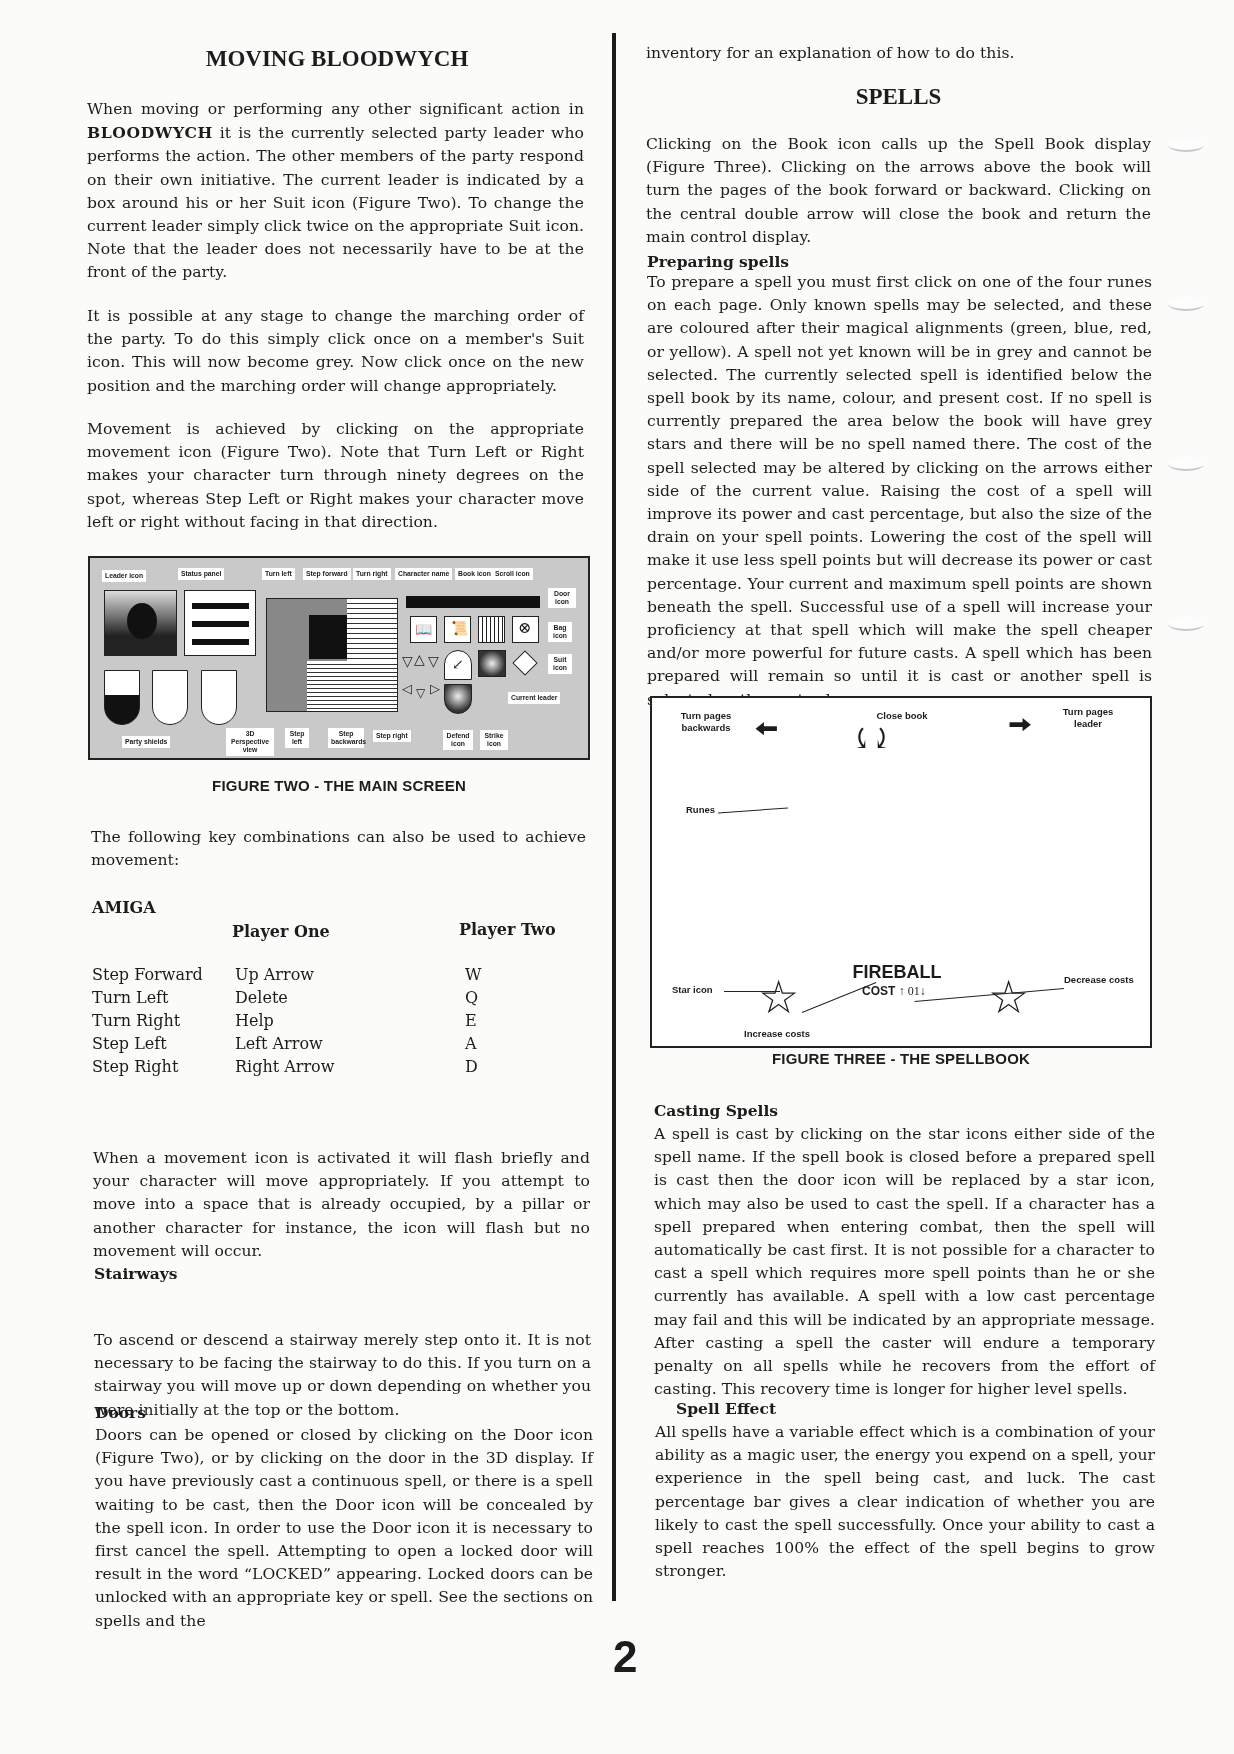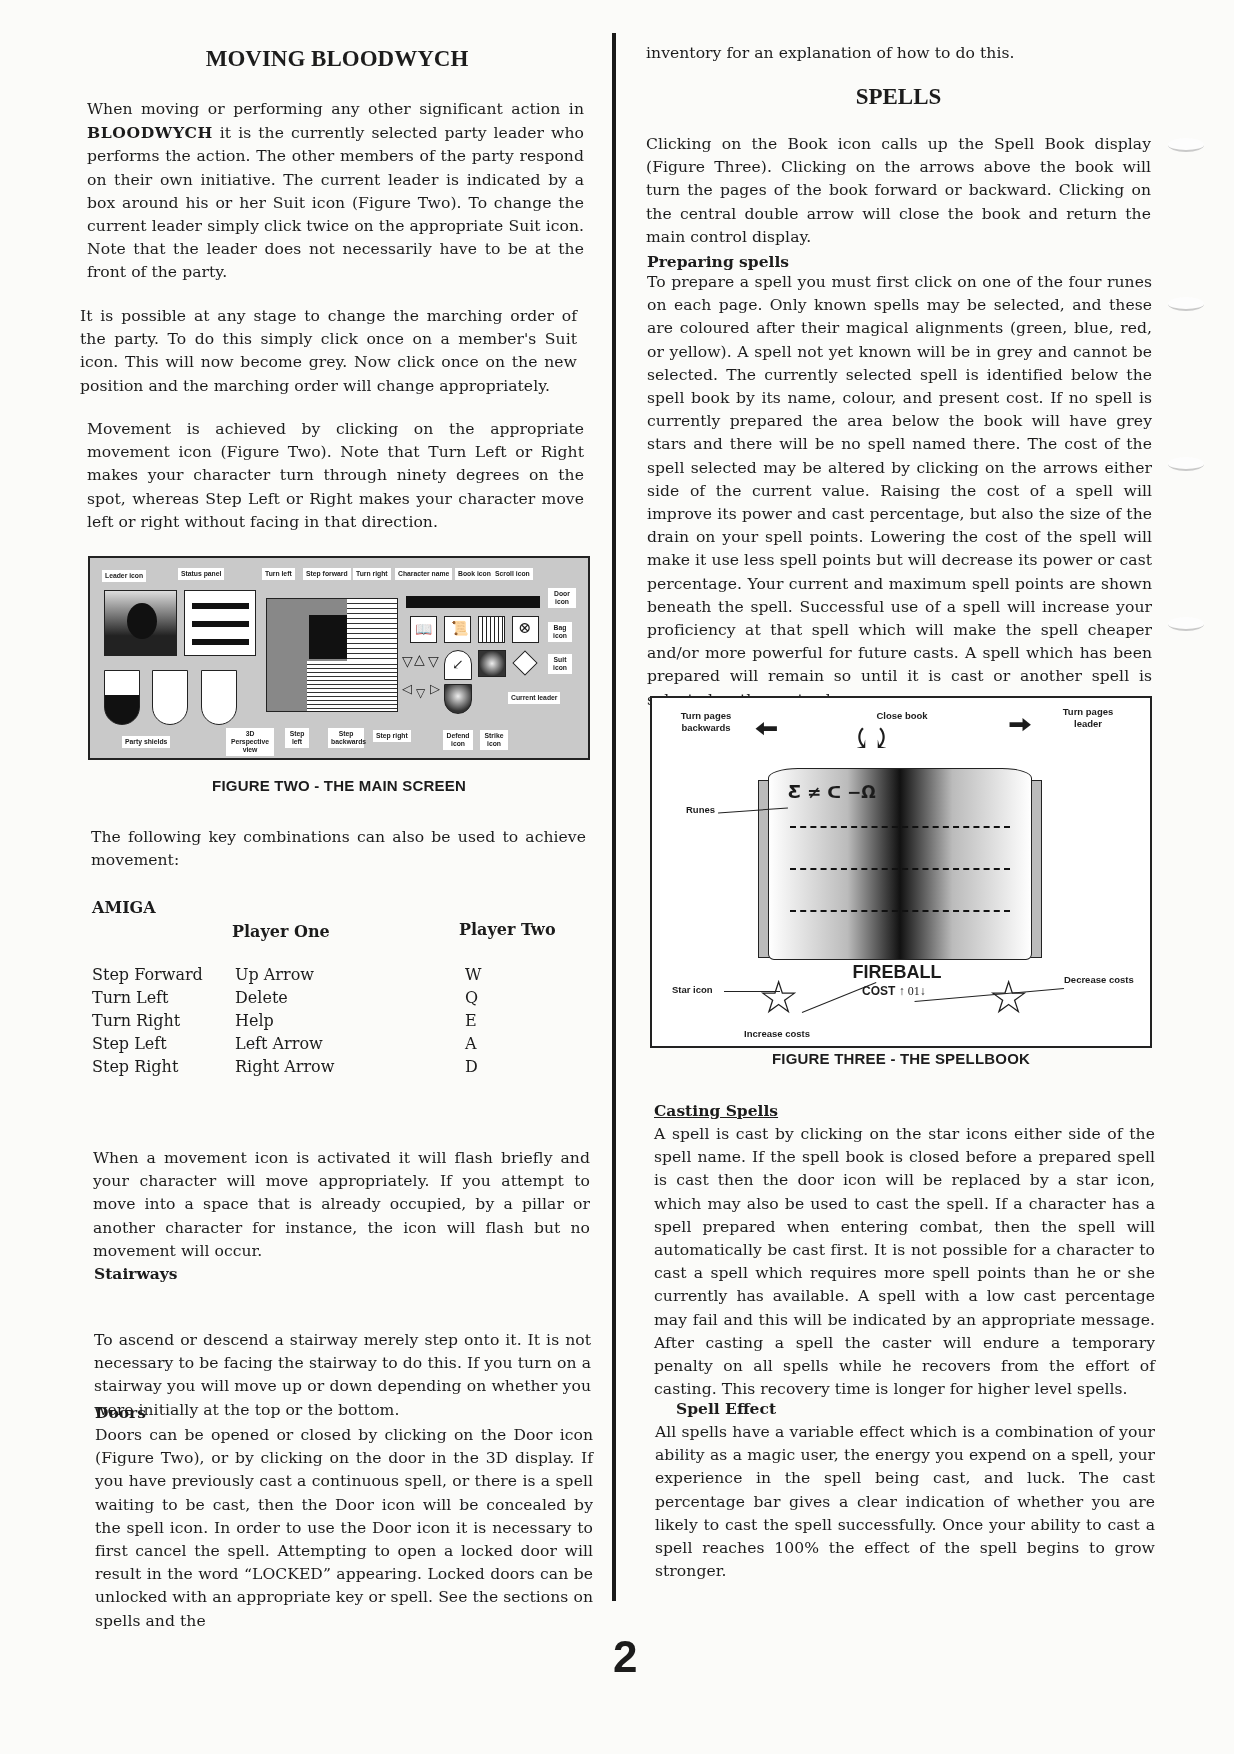--- a/index.html
+++ b/index.html
@@ -50,21 +50,21 @@
 </style>
 </head>
 <body>
 
 <div class="h1" style="left:87px; top:46px; width:500px;">MOVING BLOODWYCH</div>
 
 <div class="p" style="left:87px; top:98px; width:497px;">
   <span>When moving or performing any other significant action in </span><span class="b">BLOODWYCH</span><span> it is the currently selected party leader who performs the action. The other members of the party respond on their own initiative. The current leader is indicated by a box around his or her Suit icon (Figure Two). To change the current leader simply click twice on the appropriate Suit icon. Note that the leader does not necessarily have to be at the front of the party.</span>
 </div>
 
-<div class="p" style="left:80px; top:305px; width:497px;">It is possible at any stage to change the marching order of the party. To do this simply click once on a member's Suit icon. This will now become grey. Now click once on the new position and the marching order will change appropriately.</div>
+<div class="p" style="left:87px; top:305px; width:497px;">It is possible at any stage to change the marching order of the party. To do this simply click once on a member's Suit icon. This will now become grey. Now click once on the new position and the marching order will change appropriately.</div>
 
 <div class="p" style="left:87px; top:418px; width:497px;">Movement is achieved by clicking on the appropriate movement icon (Figure Two). Note that Turn Left or Right makes your character turn through ninety degrees on the spot, whereas Step Left or Right makes your character move left or right without facing in that direction.</div>
 
 <div class="fig2">
 
   <div class="lbl" style="left:12px; top:12px;">Leader icon</div>
   <div class="lbl" style="left:88px; top:10px;">Status panel</div>
   <div class="lbl" style="left:172px; top:10px;">Turn left</div>
   <div class="lbl" style="left:213px; top:10px;">Step forward</div>
   <div class="lbl" style="left:263px; top:10px;">Turn right</div>
@@ -185,49 +185,40 @@
 <div class="p" style="left:647px; top:271px; width:505px;">To prepare a spell you must first click on one of the four runes on each page. Only known spells may be selected, and these are coloured after their magical alignments (green, blue, red, or yellow). A spell not yet known will be in grey and cannot be selected. The currently selected spell is identified below the spell book by its name, colour, and present cost. If no spell is currently prepared the area below the book will have grey stars and there will be no spell named there. The cost of the spell selected may be altered by clicking on the arrows either side of the current value. Raising the cost of a spell will improve its power and cast percentage, but also the size of the drain on your spell points. Lowering the cost of the spell will make it use less spell points but will decrease its power or cast percentage. Your current and maximum spell points are shown beneath the spell. Successful use of a spell will increase your proficiency at that spell which will make the spell cheaper and/or more powerful for future casts. A spell which has been prepared will remain so until it is cast or another spell is selected or the party sleeps.</div>
 
 <div class="fig3">
   <div class="f3lbl" style="left:24px; top:12px; width:60px;">Turn pages backwards</div>
   <div style="position:absolute;left:102px;top:18px;font-size:30px;line-height:26px;">🠨</div>
   <div class="f3lbl" style="left:215px; top:12px; width:70px;">Close book</div>
   <div style="position:absolute;left:198px;top:26px;font-size:28px;line-height:30px;letter-spacing:-4px;">⤹⤸</div>
   <div style="position:absolute;left:356px;top:14px;font-size:30px;line-height:26px;">🠪</div>
   <div class="f3lbl" style="left:406px; top:8px; width:60px;">Turn pages leader</div>
 
-  <div style="position:absolute;left:106px;top:66px;width:284px;height:198px;">
-    <div style="position:absolute;left:0;top:16px;width:12px;height:176px;background:#bbb;border:1.5px solid #222;"></div>
-    <div style="position:absolute;right:0;top:16px;width:12px;height:176px;background:#bbb;border:1.5px solid #222;"></div>
-    <div style="position:absolute;left:10px;top:4px;width:262px;height:190px;border:1.5px solid #222;border-radius:30px 30px 6px 6px / 10px 10px 6px 6px;background:linear-gradient(90deg,#fff 0%,#bbb 30%,#111 50%,#bbb 70%,#fff 100%);"></div>
-    <div style="position:absolute;left:30px;top:18px;font-size:17px;font-weight:bold;font-family:'DejaVu Sans',sans-serif;">Ƹ ≠ ᑕ −Ω</div>
-    <div style="position:absolute;left:32px;top:62px;width:220px;border-top:2px dashed #111;"></div>
-    <div style="position:absolute;left:32px;top:104px;width:220px;border-top:2px dashed #111;"></div>
-    <div style="position:absolute;left:32px;top:146px;width:220px;border-top:2px dashed #111;"></div>
-  </div>
   <div class="f3lbl" style="left:34px; top:106px;">Runes</div>
   <div style="position:absolute;left:66px;top:112px;width:70px;border-top:1px solid #222;transform:rotate(-4deg);"></div>
 
   <div class="f3lbl" style="left:200px; top:268px; width:90px; font-size:18px;">FIREBALL</div>
   <div style="position:absolute;left:210px;top:286px;font-size:12px;font-weight:bold;font-family:'Liberation Sans',sans-serif;">
     <span>COST</span>
     <span style="font-family:'Liberation Serif',serif;font-weight:normal;">↑ 01↓</span>
   </div>
   <div style="position:absolute;left:106px;top:276px;font-size:46px;line-height:46px;">☆</div>
   <div style="position:absolute;left:336px;top:276px;font-size:46px;line-height:46px;">☆</div>
   <div class="f3lbl" style="left:20px; top:286px;text-align:center;">Star icon</div>
   <div style="position:absolute;left:72px;top:293px;width:56px;border-top:1px solid #222;"></div>
   <div class="f3lbl" style="left:412px; top:276px;">Decrease costs</div>
   <div style="position:absolute;left:262px;top:290px;width:150px;border-top:1px solid #222;transform:rotate(-5deg);transform-origin:right;"></div>
   <div class="f3lbl" style="left:92px; top:330px;">Increase costs</div>
   <div style="position:absolute;left:150px;top:314px;width:80px;border-top:1px solid #222;transform:rotate(-22deg);transform-origin:left;"></div>
 </div>
 <div class="cap" style="left:650px; top:1050px; width:502px;">FIGURE THREE - THE SPELLBOOK</div>
 
-<div class="h3" style="left:654px; top:1101px;text-decoration:underline;">Casting Spells</div>
+<div class="h3" style="left:654px; top:1101px;">Casting Spells</div>
 <div class="p" style="left:654px; top:1123px; width:501px;">A spell is cast by clicking on the star icons either side of the spell name. If the spell book is closed before a prepared spell is cast then the door icon will be replaced by a star icon, which may also be used to cast the spell. If a character has a spell prepared when entering combat, then the spell will automatically be cast first. It is not possible for a character to cast a spell which requires more spell points than he or she currently has available. A spell with a low cast percentage may fail and this will be indicated by an appropriate message. After casting a spell the caster will endure a temporary penalty on all spells while he recovers from the effort of casting. This recovery time is longer for higher level spells.</div>
 
 <div class="h3" style="left:655px; top:1399px;margin-left:21px;">Spell Effect</div>
 <div class="p" style="left:655px; top:1421px; width:500px;">All spells have a variable effect which is a combination of your ability as a magic user, the energy you expend on a spell, your experience in the spell being cast, and luck. The cast percentage bar gives a clear indication of whether you are likely to cast the spell successfully. Once your ability to cast a spell reaches 100% the effect of the spell begins to grow stronger.</div>
 
 <div class="pagenum">2</div>
 
 <div class="hole" style="top:138px;"></div>
 <div class="hole" style="top:297px;"></div>
 <div class="hole" style="top:457px;"></div>

